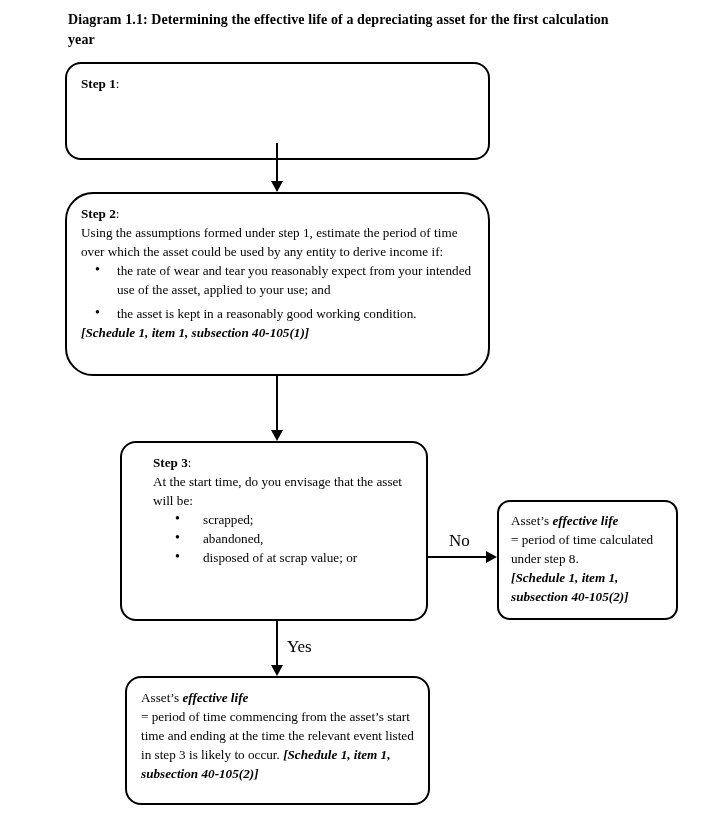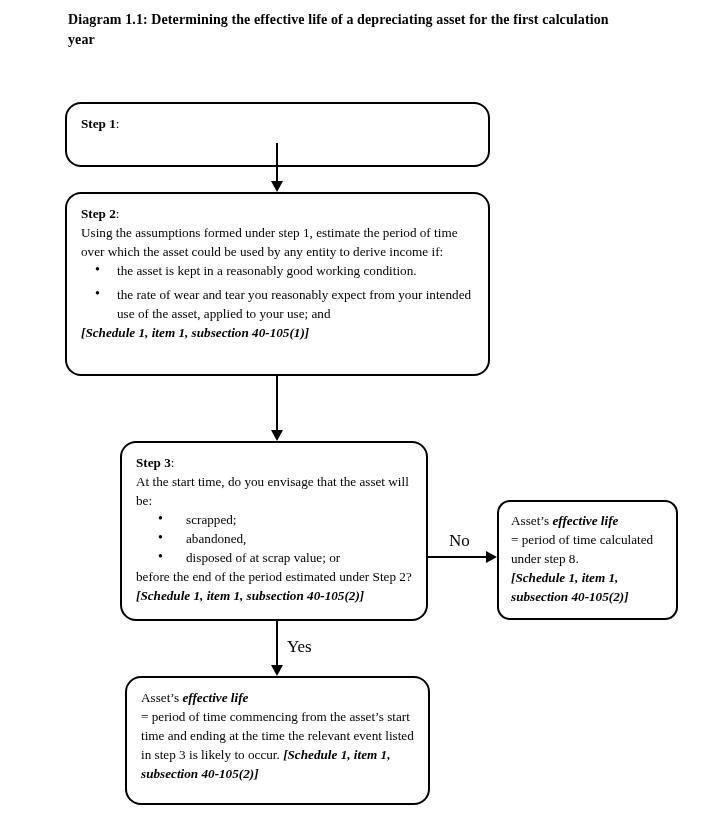--- a/index.html
+++ b/index.html
@@ -81,23 +81,23 @@
     top: -1px;
     font-size: 14px;
   }
   ul.bullets.wide > li { padding-left: 36px; margin-bottom: 5px; }
   ul.bullets.wide > li:last-child { margin-bottom: 0; }
 
   ul.bullets.tight > li { padding-left: 50px; }
   ul.bullets.tight > li::before { left: 22px; }
 
   
-  #node-step1 { left: 65px;  top: 62px;  width: 425px; height: 65px; margin-top: 40px; }
-  #node-step2 { left: 65px;  top: 192px; width: 425px; height: 184px; }
-  #node-step3 { left: 120px; top: 441px; width: 308px; height: 180px; }
+  #node-step1 { left: 65px;  top: 62px;  width: 425px; height: 98px; }
+  #node-step2 { left: 65px;  top: 192px; width: 425px; height: 184px; border-radius: 28px; }
+  #node-step3 { left: 120px; top: 441px; width: 308px; height: 180px; padding-left: 17px; }
   #node-no    { left: 497px; top: 500px; width: 181px; height: 120px; }
   #node-yes   { left: 125px; top: 676px; width: 305px; height: 129px; }
 
   
   .vline {
     position: absolute;
     width: 2px;
     background: #000000;
   }
   .hline {
@@ -156,40 +156,39 @@
   </div>
 
   <div class="vline" id="conn1-line"></div>
   <div class="arrowhead-down" id="conn1-head"></div>
 
   <div class="node" id="node-step2">
     <div class="body">
       <div><span class="step-label">Step 2</span><span>:</span></div>
       <div>Using the assumptions formed under step 1, estimate the period of time over which the asset could be used by any entity to derive income if:</div>
       <ul class="bullets wide">
+        <li>the rate of wear and tear you reasonably expect from your intended use of the asset, applied to your use; and</li>
         <li>the asset is kept in a reasonably good working condition.</li>
-        <li>the rate of wear and tear you reasonably expect from your intended use of the asset, applied to your use; and</li>
       </ul>
       <div class="cite">[Schedule 1, item 1, subsection 40-105(1)]</div>
     </div>
   </div>
 
   <div class="vline" id="conn2-line"></div>
   <div class="arrowhead-down" id="conn2-head"></div>
 
   <div class="node" id="node-step3">
     <div class="body">
       <div><span class="step-label">Step 3</span><span>:</span></div>
       <div>At the start time, do you envisage that the asset will be:</div>
       <ul class="bullets tight">
         <li>scrapped;</li>
         <li>abandoned,</li>
         <li>disposed of at scrap value; or</li>
       </ul>
-      <div><span>before the end of the period estimated under Step 2?</span> <span class="cite">[Schedule 1, item 1, subsection 40-105(2)]</span></div>
     </div>
   </div>
 
   <div class="hline" id="conn3-line"></div>
   <div class="arrowhead-right" id="conn3-head"></div>
   <div class="edge-label" id="label-no">No</div>
 
   <div class="node small" id="node-no">
     <div class="body">
       <div><span>Asset’s</span> <span class="term">effective life</span></div>

